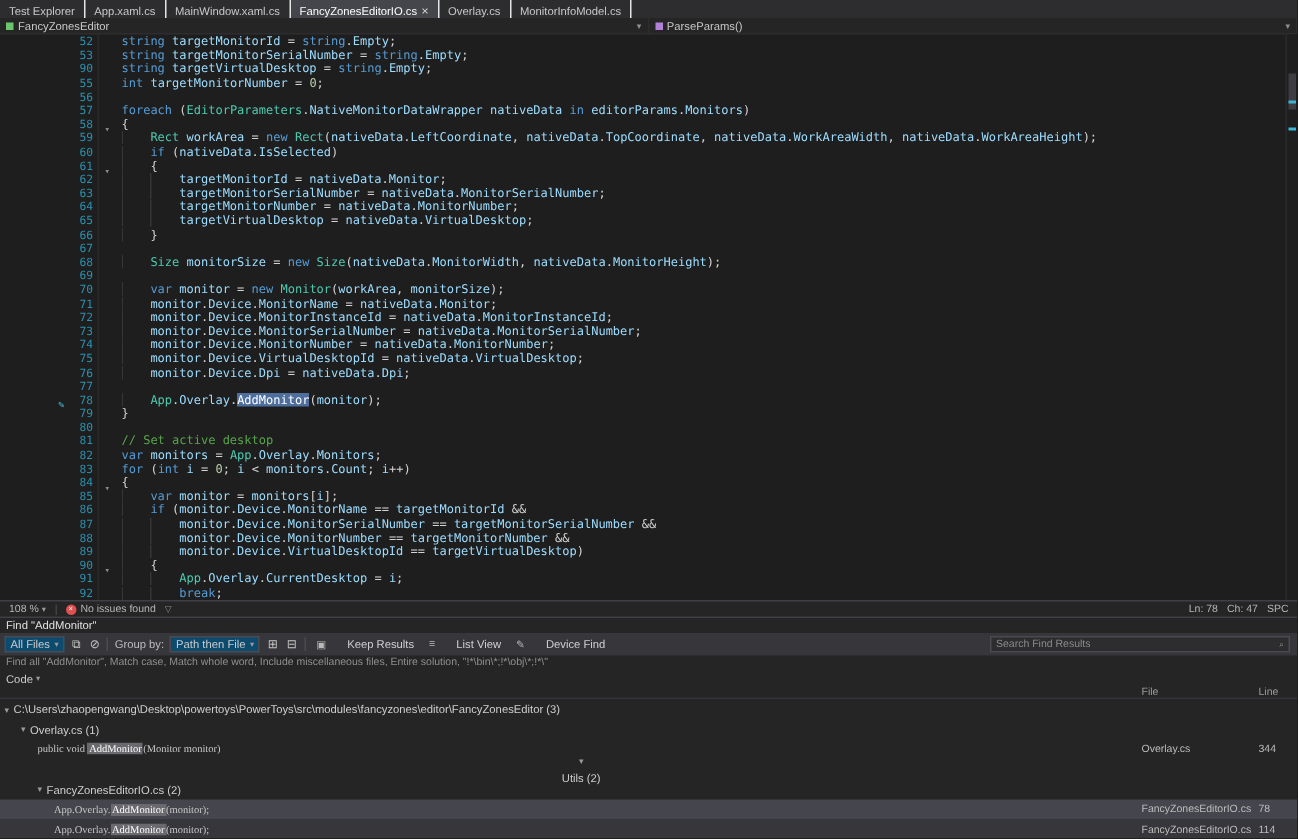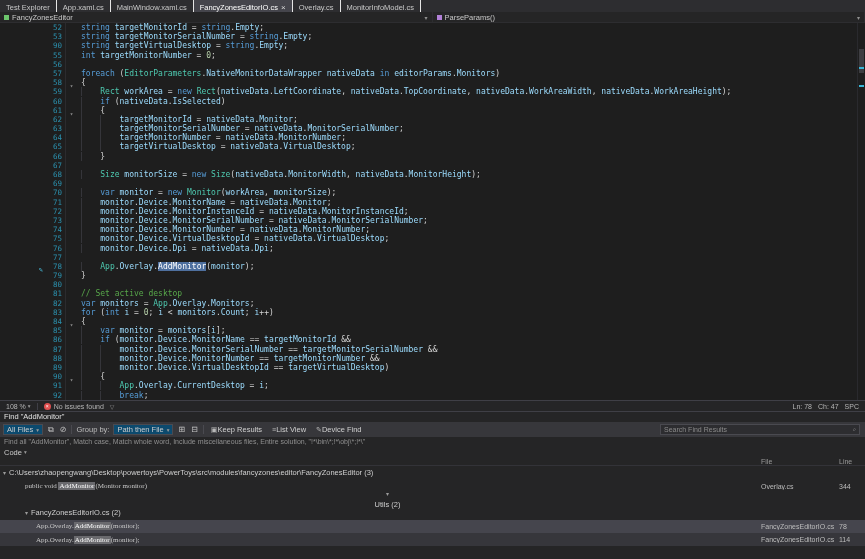--- a/index.html
+++ b/index.html
@@ -53,21 +53,21 @@
 
   
   .findpanel{height:148px;flex:none;background:#252526;display:flex;flex-direction:column;font-size:7.5px;
              color:#cccccc;border-top:1px solid #3f3f46}
   .fp-title{height:10px;line-height:10px;padding:0 4px;color:#e0e0e0;background:#252526;flex:none}
   .fp-toolbar{height:15px;flex:none;display:flex;align-items:center;background:#37373b;padding:0 3px;gap:4px;white-space:nowrap}
   .combo{display:flex;align-items:center;background:#0c4a6e;border:1px solid #4a4a50;padding:0 3px;height:11px;gap:3px}
   .icbtn{color:#c5c5c5;font-size:8px;padding:0 1px;cursor:default}
   .tsep{width:1px;height:9px;background:#4a4a50}
   .tlabel{color:#bcbcbc}
-  .tbtn{display:flex;align-items:center;gap:0;padding:0 3px;height:11px;color:#d0d0d0;cursor:default}
+  .tbtn{display:flex;align-items:center;gap:14px;padding:0 3px;height:11px;color:#d0d0d0;cursor:default}
   .bic{font-size:7px;color:#b9b9b9}
   .spacer{flex:1}
   .searchbox{display:flex;align-items:center;background:#2d2d30;border:1px solid #4a4a50;height:11px;width:200px;
              padding:0 3px;margin-right:2px;gap:2px}
   .searchbox input{flex:1;background:transparent;border:0;outline:0;color:#cccccc;font-size:7px;font-family:"Liberation Sans",sans-serif}
   .searchbox input::placeholder{color:#8a8a8a}
   .fp-summary{height:10px;line-height:10px;padding:0 4px;color:#8f8f8f;font-size:7px;white-space:nowrap;overflow:hidden;flex:none}
   .fp-filter{height:10px;flex:none;display:flex;padding:0 4px}
   .fchip{display:flex;align-items:center;gap:2px;color:#cccccc}
   .fp-header{height:9px;flex:none;display:flex;align-items:center;border-bottom:1px solid #333338;color:#9a9a9a;font-size:7px}
@@ -332,20 +332,25 @@
       <div class="hfile">File</div>
       <div class="hline">Line</div>
     </div>
 
     <div class="fp-results">
         <div class="rrow">
           <div class="rtree" style="padding-left: 3px;"><span class="rchev">▾</span><span>C:\Users\zhaopengwang\Desktop\powertoys\PowerToys\src\modules\fancyzones\editor\FancyZonesEditor (3)</span></div>
           <div class="rfile"></div>
           <div class="rline"></div>
         </div>
+        <div class="rrow">
+          <div class="rtree" style="padding-left: 14px;"><span class="rchev">▾</span><span>Overlay.cs (1)</span></div>
+          <div class="rfile"></div>
+          <div class="rline"></div>
+        </div>
         <div class="rrow rcode">
           <div class="rtree" style="padding-left: 25px;"><span>public void <span class="rmatch">AddMonitor</span>(Monitor monitor)</span></div>
           <div class="rfile">Overlay.cs</div>
           <div class="rline">344</div>
         </div>
         <div class="rrow">
           <div class="rtree" style="padding-left: 14px; flex-direction: column;"><span class="rchev">▾</span><span>Utils (2)</span></div>
           <div class="rfile"></div>
           <div class="rline"></div>
         </div>

